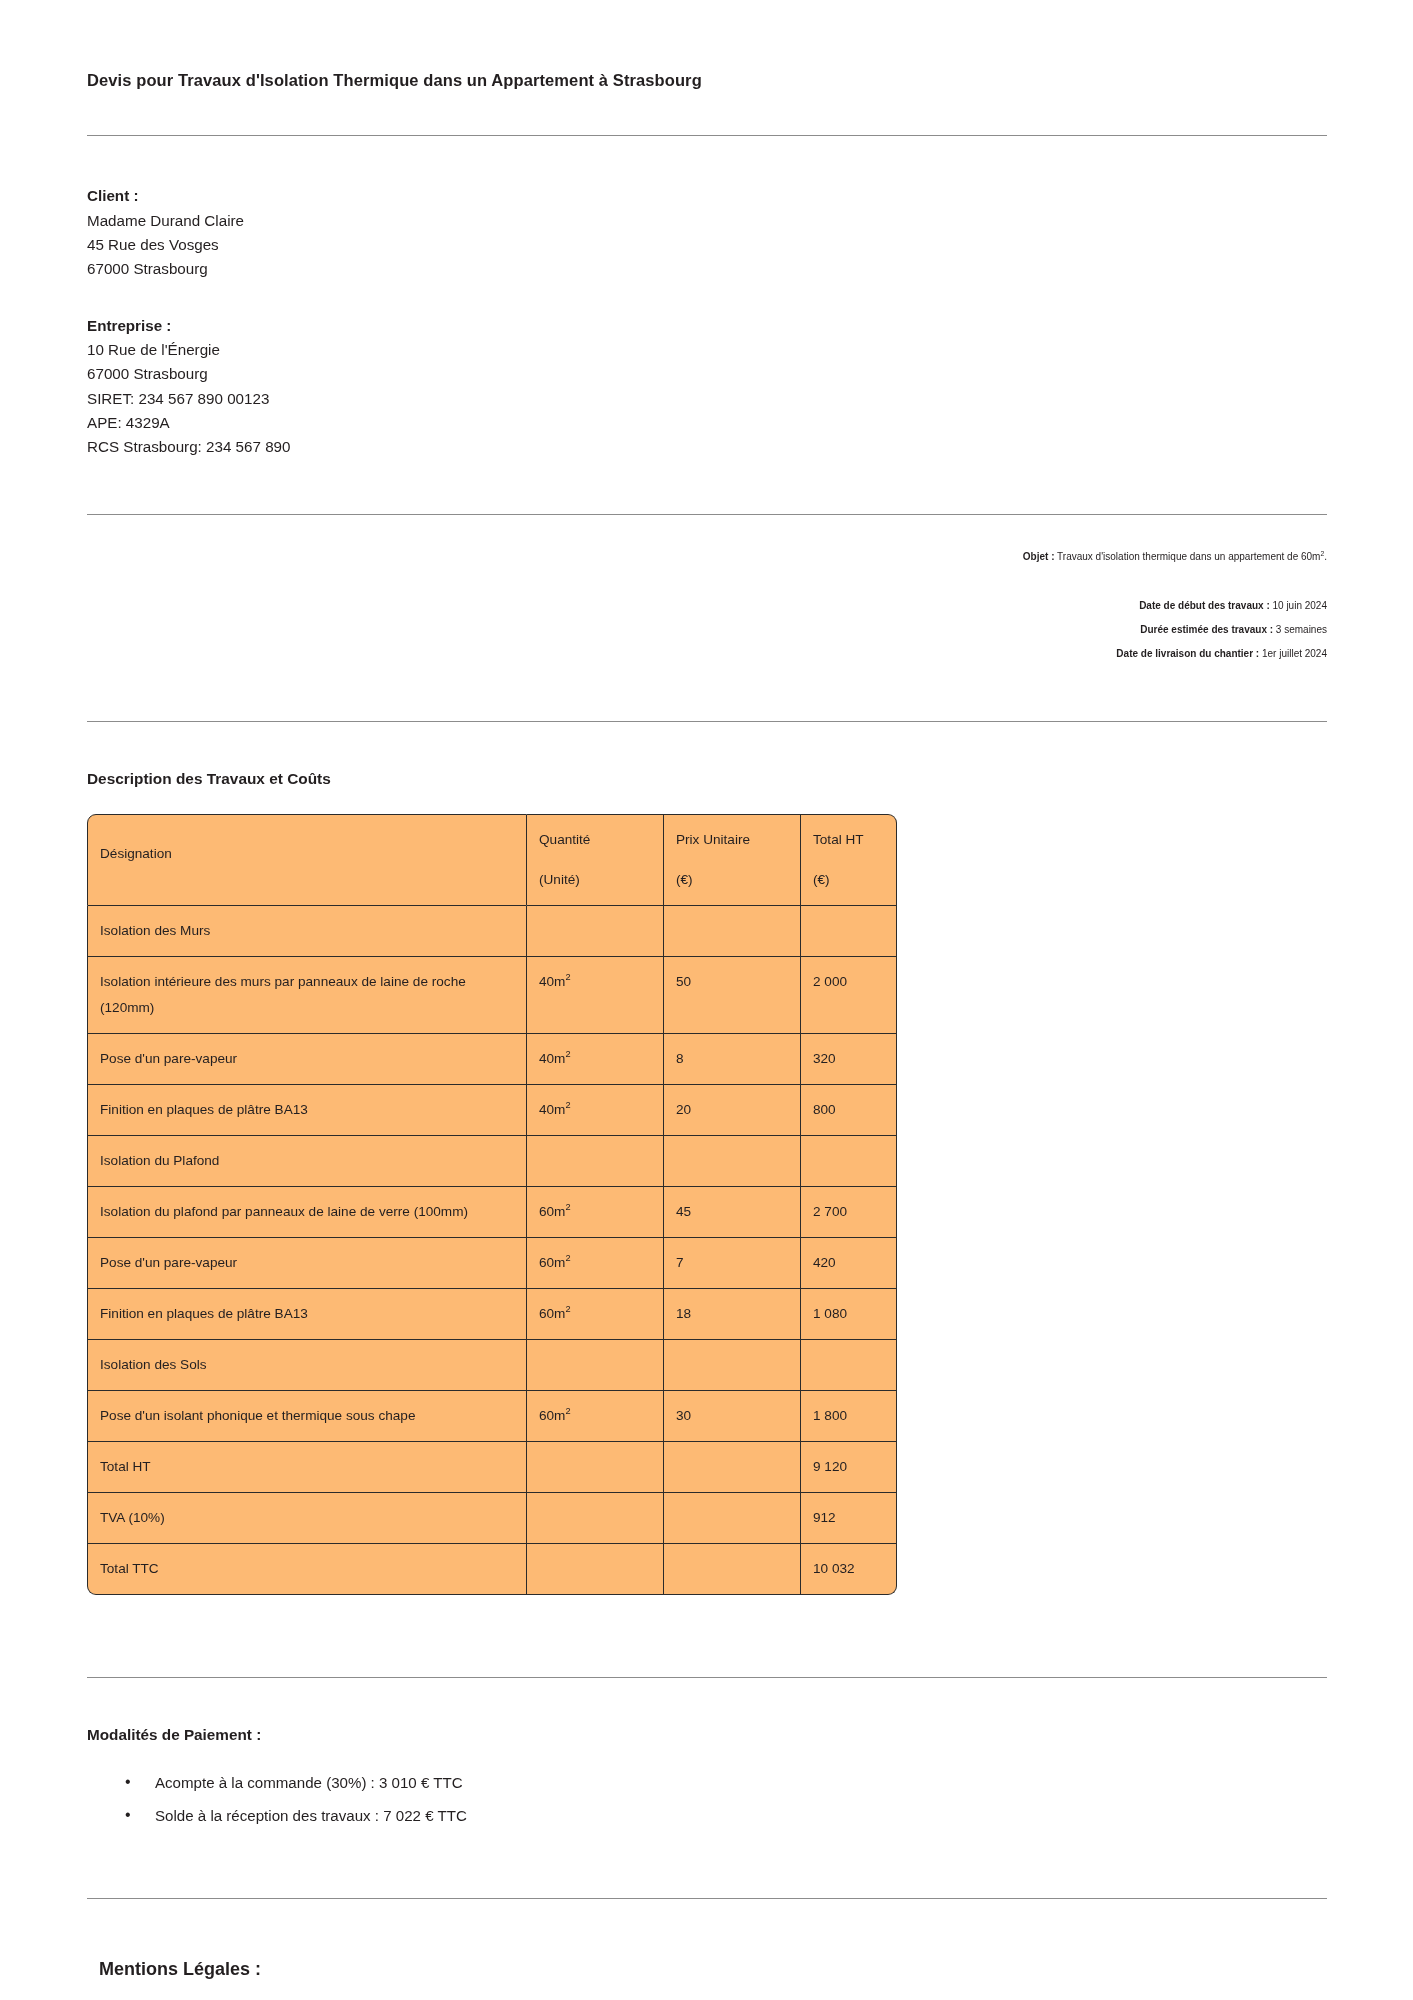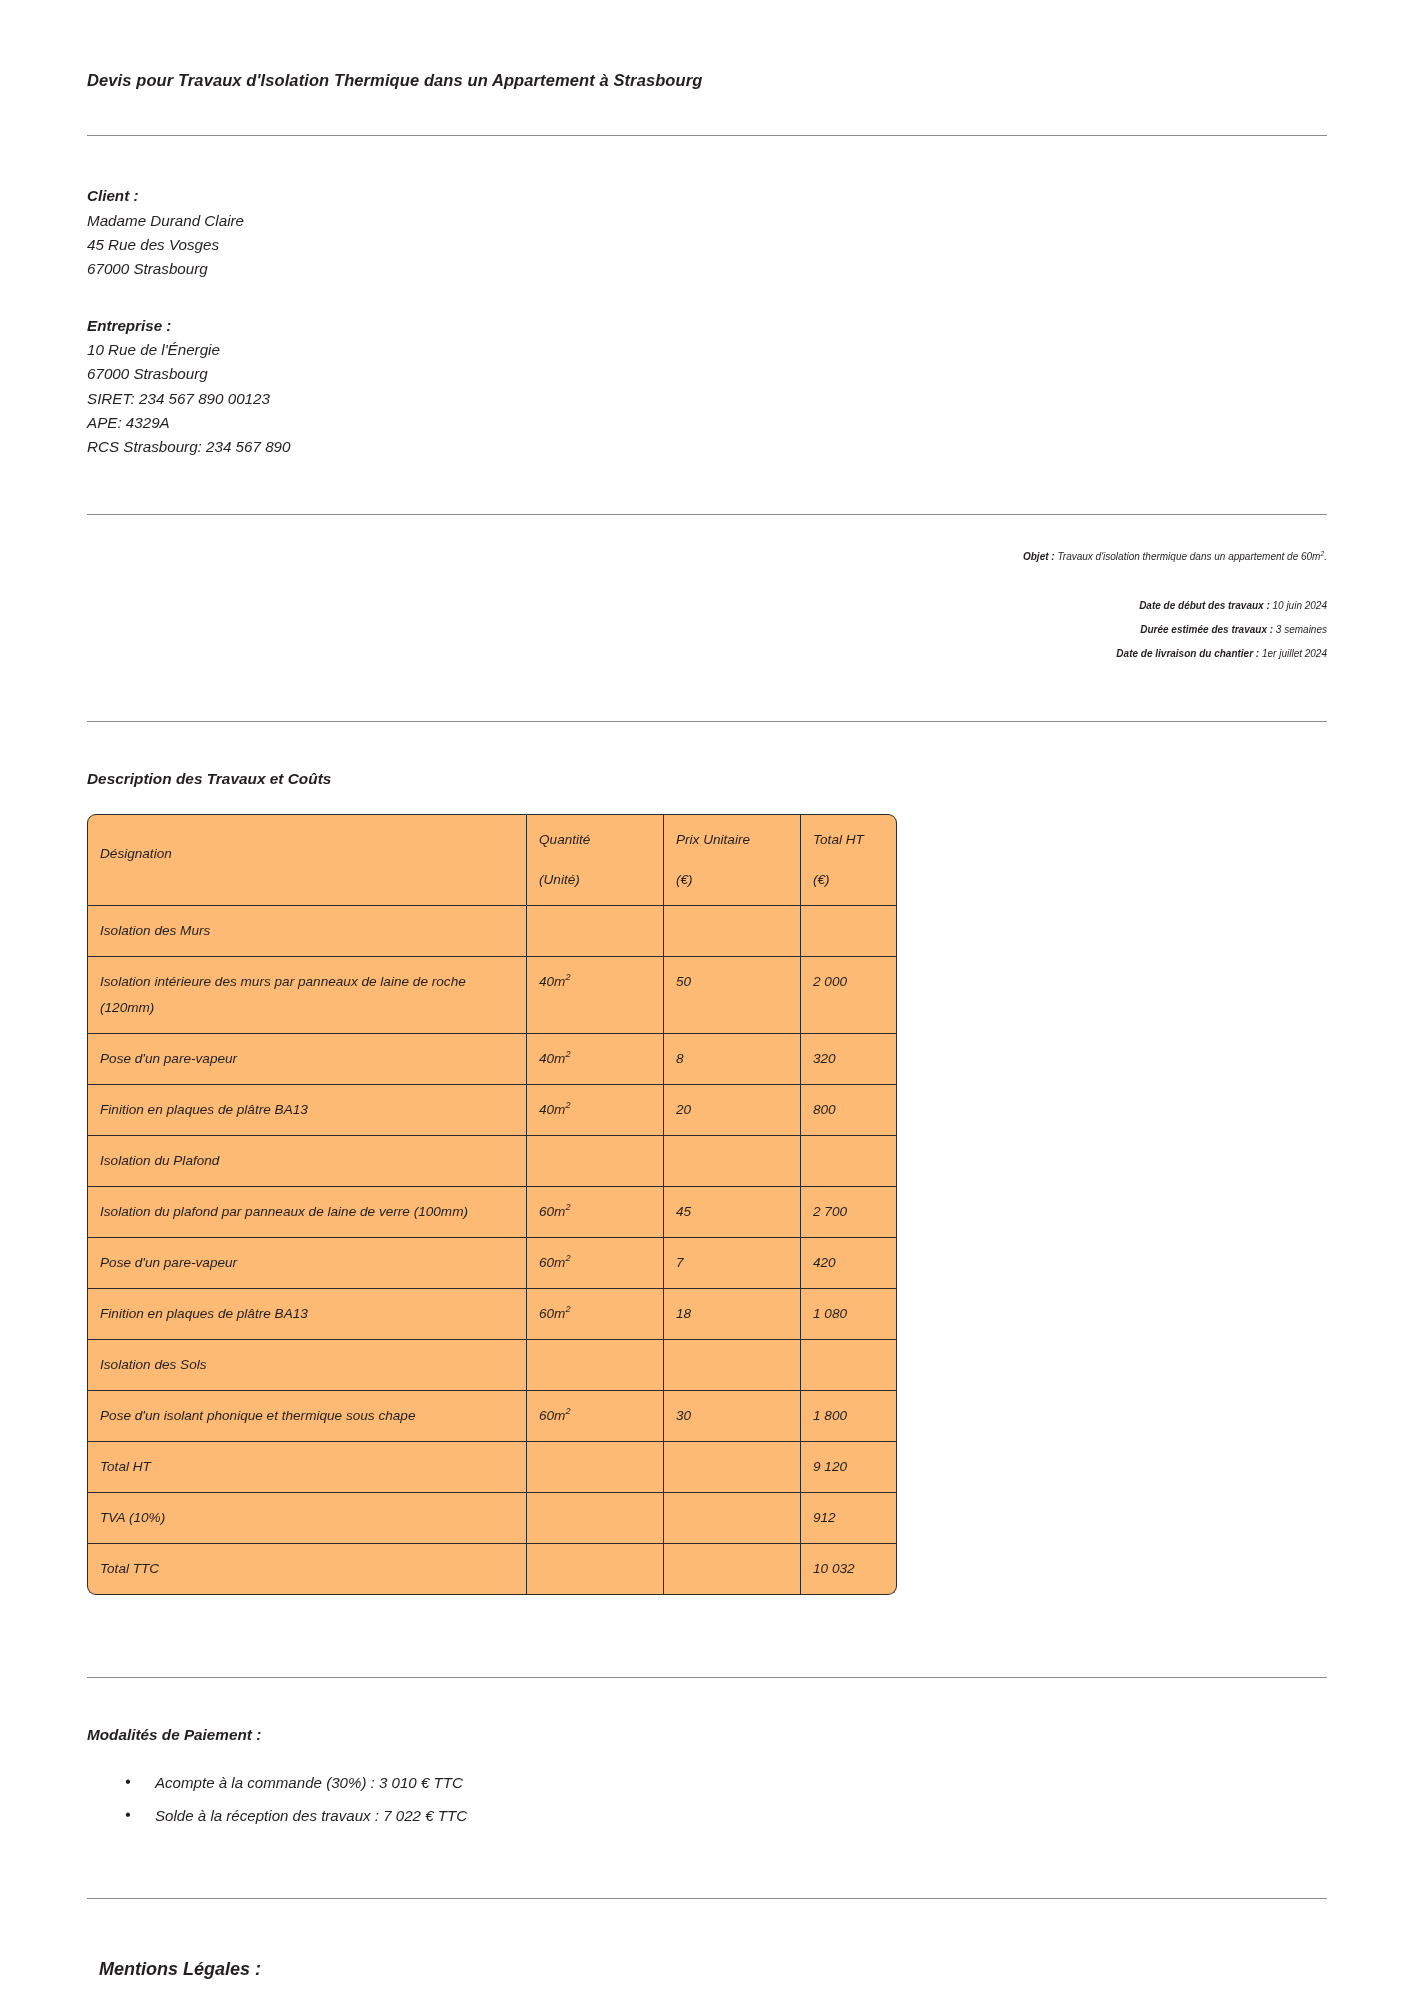--- a/index.html
+++ b/index.html
@@ -14,21 +14,20 @@
     -webkit-font-smoothing: antialiased;
   }
   .page {
     position: relative;
     width: 1399px;
     min-height: 2000px;
     margin: 0 auto;
     background: #ffffff;
     box-sizing: border-box;
     padding: 6px;
-    font-style: italic;
   }
   .inner {
     padding: 62px 73px 0 74px;
     box-sizing: border-box;
   }
 
   
   .doc-title {
     font-size: 16.5px;
     font-weight: 700;

